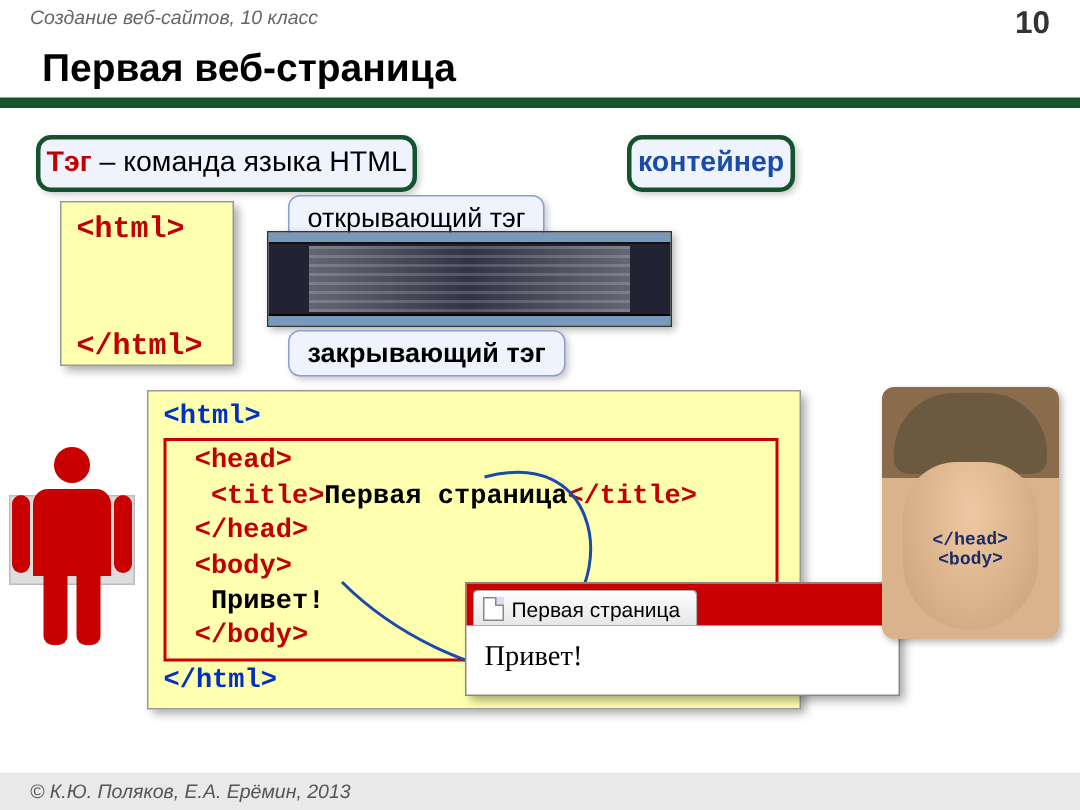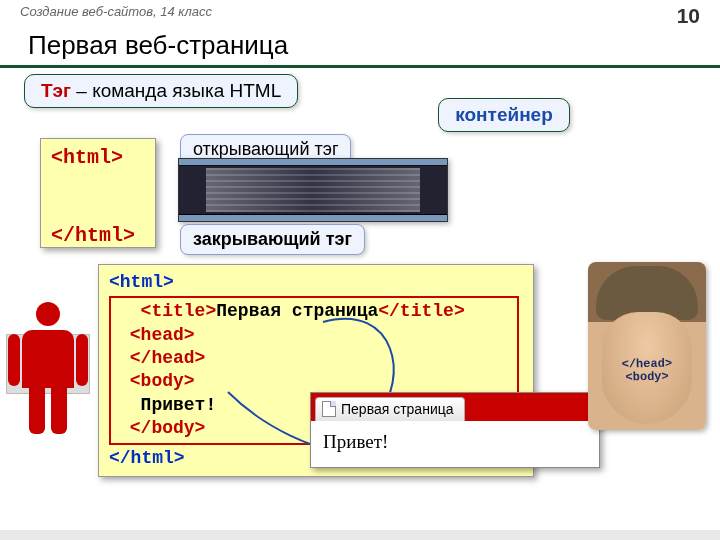--- a/index.html
+++ b/index.html
@@ -11,37 +11,37 @@
     overflow: hidden;
   }
   .header {
     display: flex; justify-content: space-between;
     padding: 4px 20px 2px 20px;
     font-size: 13px; color: #666;
     font-style: italic;
   }
   .pagenum { font-style: normal; font-weight: bold; color: #333; font-size: 21px; }
   .title {
-    font-size: 26px; font-weight: normal;
+    font-size: 26px; font-weight: bold;
     padding: 0 20px 4px 28px;
-    border-bottom: 3px solid #14532d;
-    margin-bottom: 6px;
+    border-bottom: 7px solid #14532d;
+    margin-bottom: 18px;
   }
   .callout {
     display: inline-block;
     background: #eef3fd;
-    border: 1px solid #14532d;
+    border: 3px solid #14532d;
     border-radius: 10px;
-    padding: 5px 16px;
+    padding: 5px 4px;
     font-size: 19px;
     box-shadow: 2px 2px 4px rgba(0,0,0,0.2);
   }
   .callout .hl { color: #c00000; font-weight: bold; }
   .row1 { padding: 0 24px; display: flex; gap: 140px; align-items: flex-start; }
-  .container-callout { text-align: center; line-height: 1.15; margin-top: 24px; }
+  .container-callout { text-align: center; line-height: 1.15; }
   .container-callout .t1 { color: #1a4ba8; font-weight: bold; }
   .row2 { padding: 8px 24px 0 40px; position: relative; height: 130px; }
   .codebox {
     position: absolute;
     background: #ffffb0;
     border: 1px solid #999;
     box-shadow: 3px 3px 6px rgba(0,0,0,0.35);
     font-family: "Courier New", monospace;
     font-size: 20px; font-weight: bold;
     padding: 6px 10px;
@@ -49,20 +49,21 @@
   }
   .codebox .kw { color: #c00000; }
   .small-callout {
     position: absolute;
     background: #eef3fd;
     border: 1px solid #8aa0cf;
     border-radius: 8px;
     padding: 4px 12px;
     font-size: 18px;
     box-shadow: 2px 2px 4px rgba(0,0,0,0.2);
+    margin-left: 12px;
   }
   .container-img {
     position: absolute;
     left: 178px; top: 26px;
     width: 270px; height: 64px;
     background: linear-gradient(#7899bb 0 10%, #111 10% 12%, #223 12% 88%, #000 88% 90%, #7899bb 90%);
     border: 1px solid #333;
     box-shadow: 2px 2px 5px rgba(0,0,0,0.3);
   }
   .container-img::before {
@@ -160,21 +161,21 @@
     font-size: 13px; color: #555;
     font-style: italic;
     display: flex; gap: 18px;
   }
   svg.curve { position:absolute; pointer-events:none; }
 </style>
 </head>
 <body>
 
 <div class="header">
-  <span>Создание веб-сайтов, 14 класс</span>
+  <span>Создание веб-сайтов, 10 класс</span>
   <span class="pagenum">10</span>
 </div>
 
 <div class="title">Первая веб-страница</div>
 
 <div class="row1">
   <div class="callout">
     <span class="hl">Тэг</span><span> – команда языка HTML</span>
   </div>
   <div class="callout container-callout">
@@ -205,22 +206,22 @@
     <div class="body"></div>
     <div class="legs">
         <div class="leg"></div>
         <div class="leg"></div>
       </div>
   </div>
 
   <div class="bigcode">
     <div><span class="kw-blue">&lt;html&gt;</span></div>
     <div class="inner">
+      <div>&nbsp;<span class="kw-red">&lt;head&gt;</span></div>
       <div>&nbsp;&nbsp;<span class="kw-red">&lt;title&gt;</span><span>Первая страница</span><span class="kw-red">&lt;/title&gt;</span></div>
-      <div>&nbsp;<span class="kw-red">&lt;head&gt;</span></div>
       <div>&nbsp;<span class="kw-red">&lt;/head&gt;</span></div>
       <div>&nbsp;<span class="kw-red">&lt;body&gt;</span></div>
       <div>&nbsp;&nbsp;<span>Привет!</span></div>
       <div>&nbsp;<span class="kw-red">&lt;/body&gt;</span></div>
     </div>
     <div><span class="kw-blue">&lt;/html&gt;</span></div>
   </div>
 
   <svg class="curve" style="left:98px; top:0; width:500px; height:240px;">
     <path d="M 225 60 C 300 40, 310 120, 280 150" stroke="#1a4ba8" stroke-width="2" fill="none"></path>
@@ -243,13 +244,14 @@
     <div class="cap"></div>
     <div class="skin"></div>
     <div class="tat">
       <div>&lt;/head&gt;</div>
       <div>&lt;body&gt;</div>
     </div>
   </div>
 </div>
 
 <div class="footer">
+  <span>© К.Ю. Поляков, Е.А. Ерёмин, 2013</span>
 </div>
 
 </body></html>

